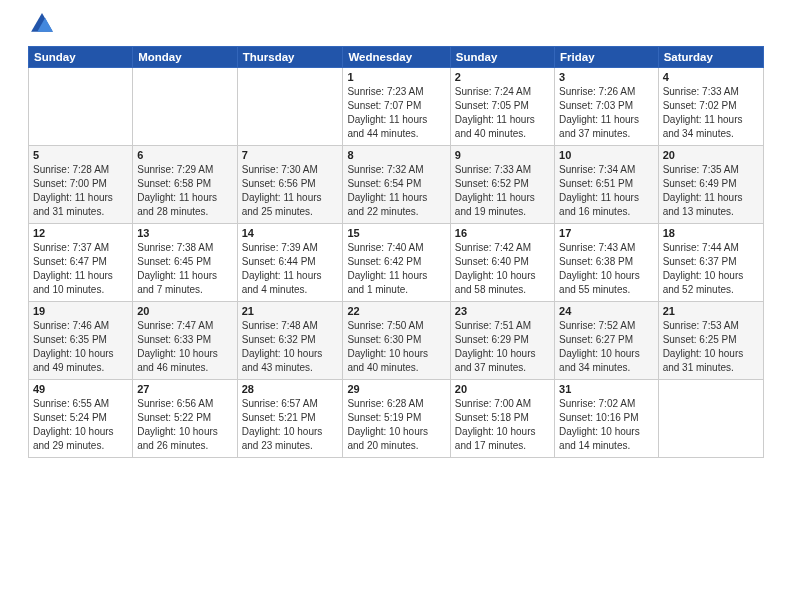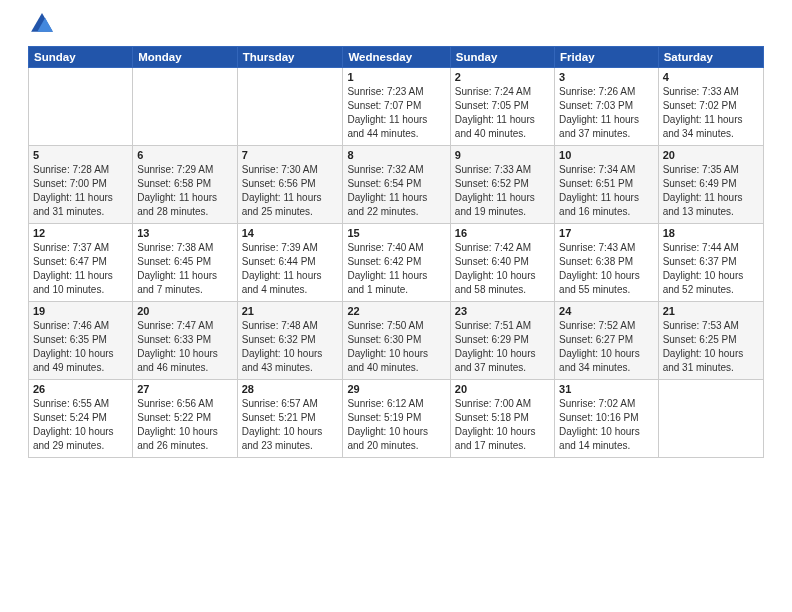--- a/index.html
+++ b/index.html
@@ -307,21 +307,21 @@
           <td>
             <span class="day-number">21</span>
             <div class="day-info">Sunrise: 7:53 AM
 Sunset: 6:25 PM
 Daylight: 10 hours
 and 31 minutes.</div>
           </td>
         </tr>
         <tr>
           <td>
-            <span class="day-number">26</span>
+            <span class="day-number">49</span>
             <div class="day-info">Sunrise: 6:55 AM
 Sunset: 5:24 PM
 Daylight: 10 hours
 and 29 minutes.</div>
           </td>
           <td>
             <span class="day-number">27</span>
             <div class="day-info">Sunrise: 6:56 AM
 Sunset: 5:22 PM
 Daylight: 10 hours
@@ -329,21 +329,21 @@
           </td>
           <td>
             <span class="day-number">28</span>
             <div class="day-info">Sunrise: 6:57 AM
 Sunset: 5:21 PM
 Daylight: 10 hours
 and 23 minutes.</div>
           </td>
           <td>
             <span class="day-number">29</span>
-            <div class="day-info">Sunrise: 6:12 AM
+            <div class="day-info">Sunrise: 6:28 AM
 Sunset: 5:19 PM
 Daylight: 10 hours
 and 20 minutes.</div>
           </td>
           <td>
             <span class="day-number">20</span>
             <div class="day-info">Sunrise: 7:00 AM
 Sunset: 5:18 PM
 Daylight: 10 hours
 and 17 minutes.</div>

